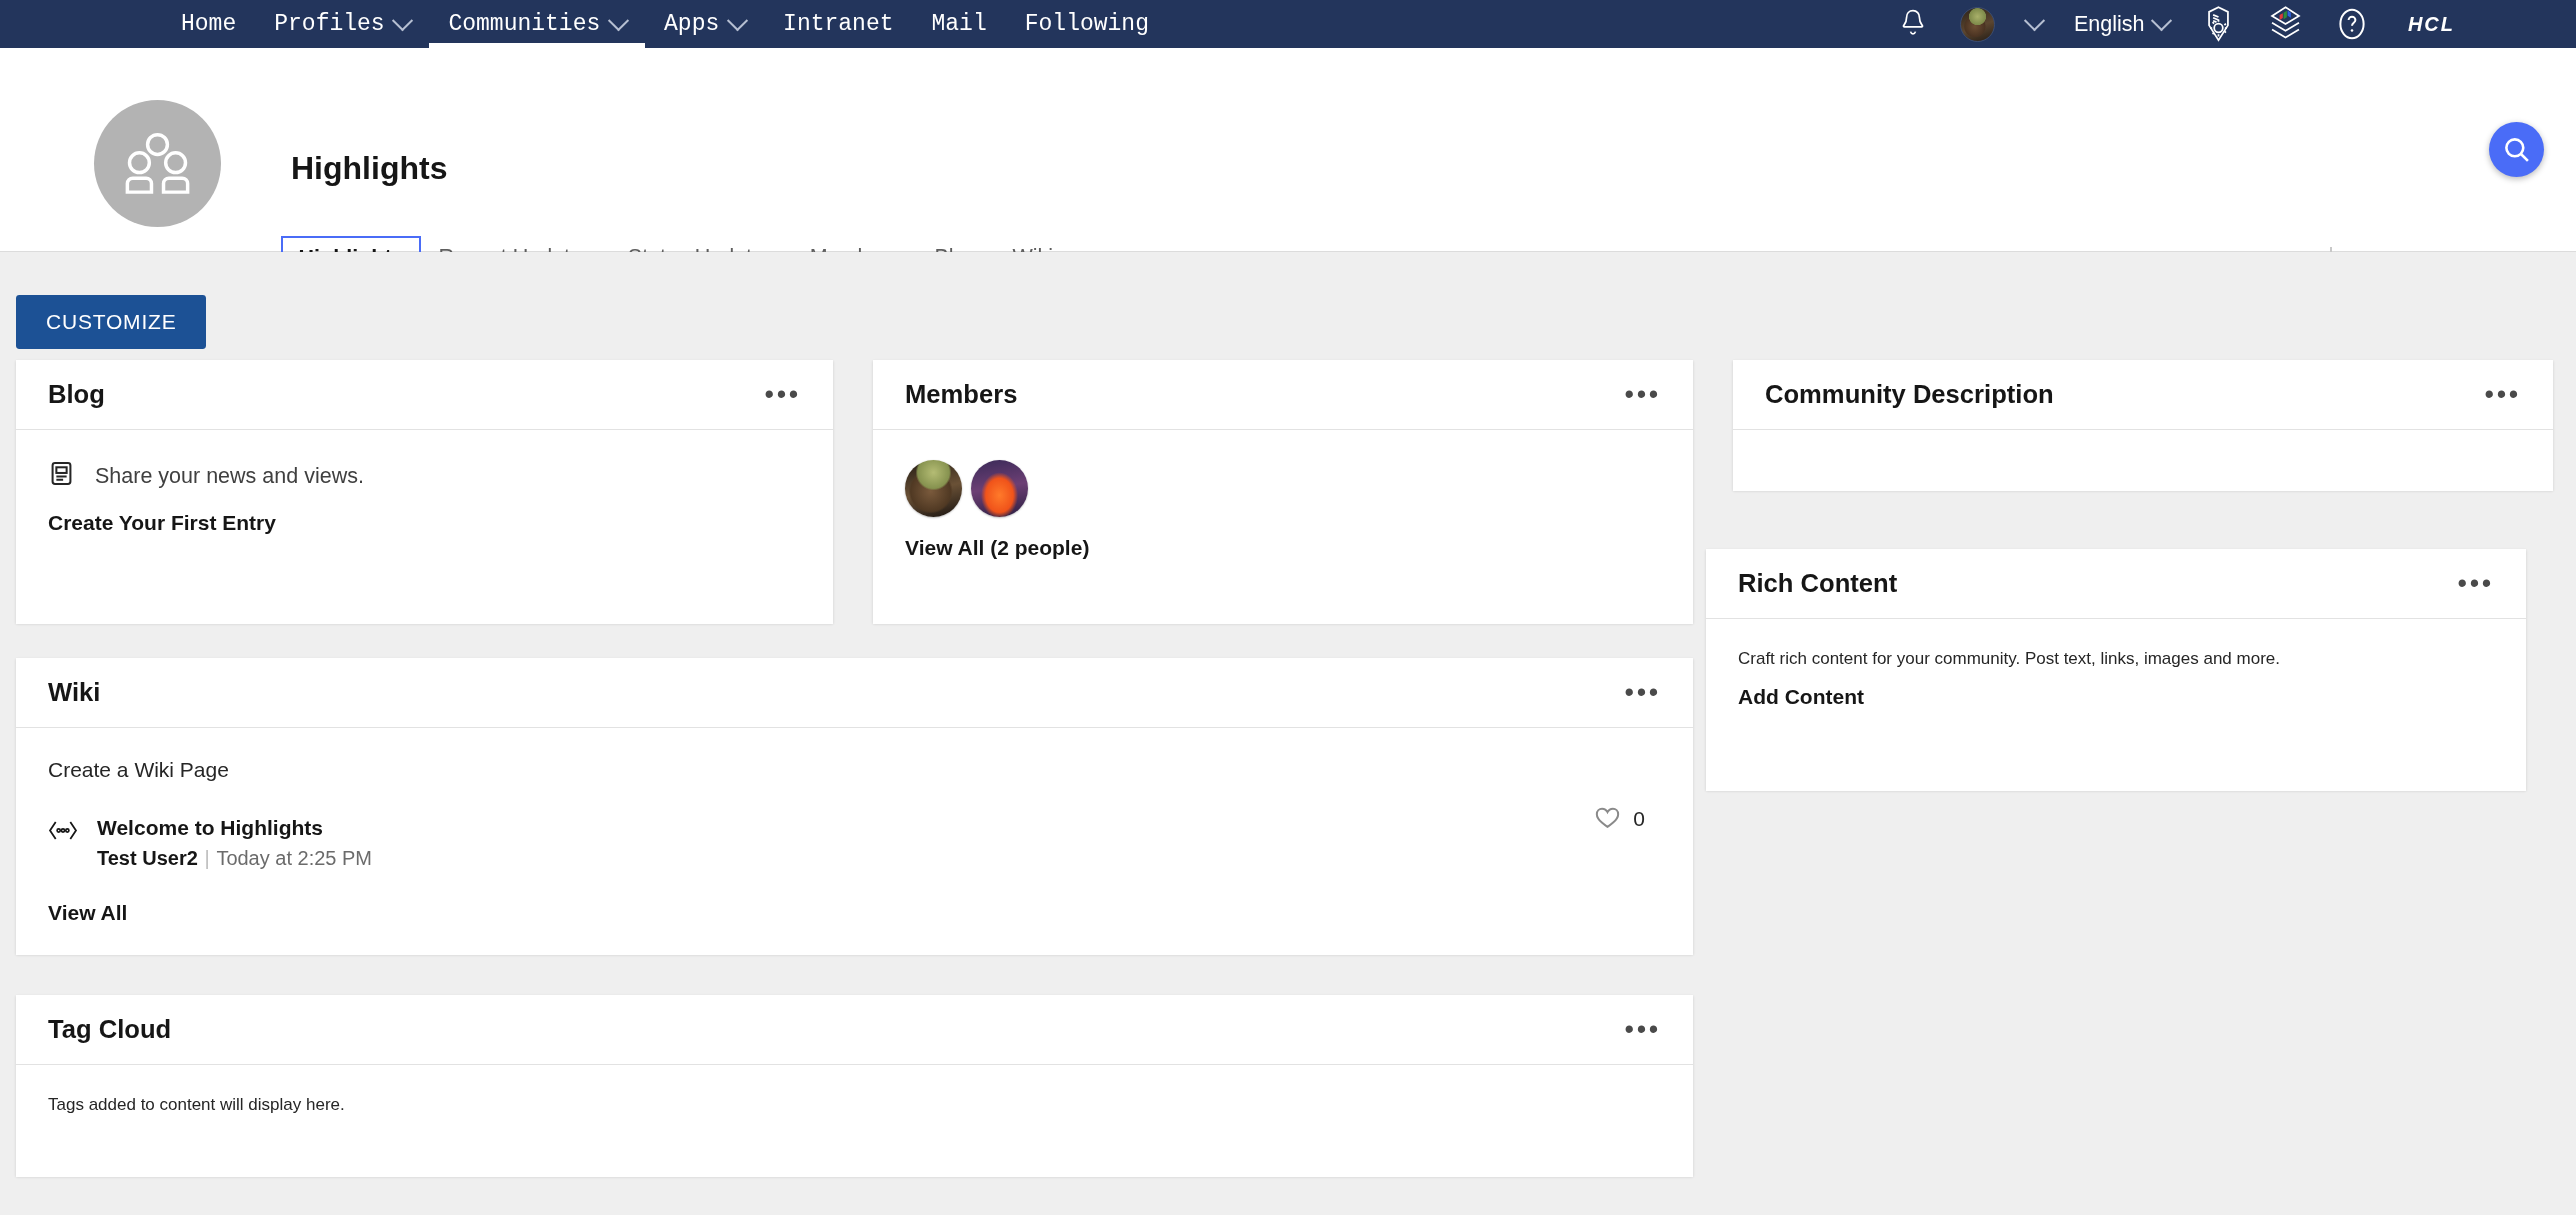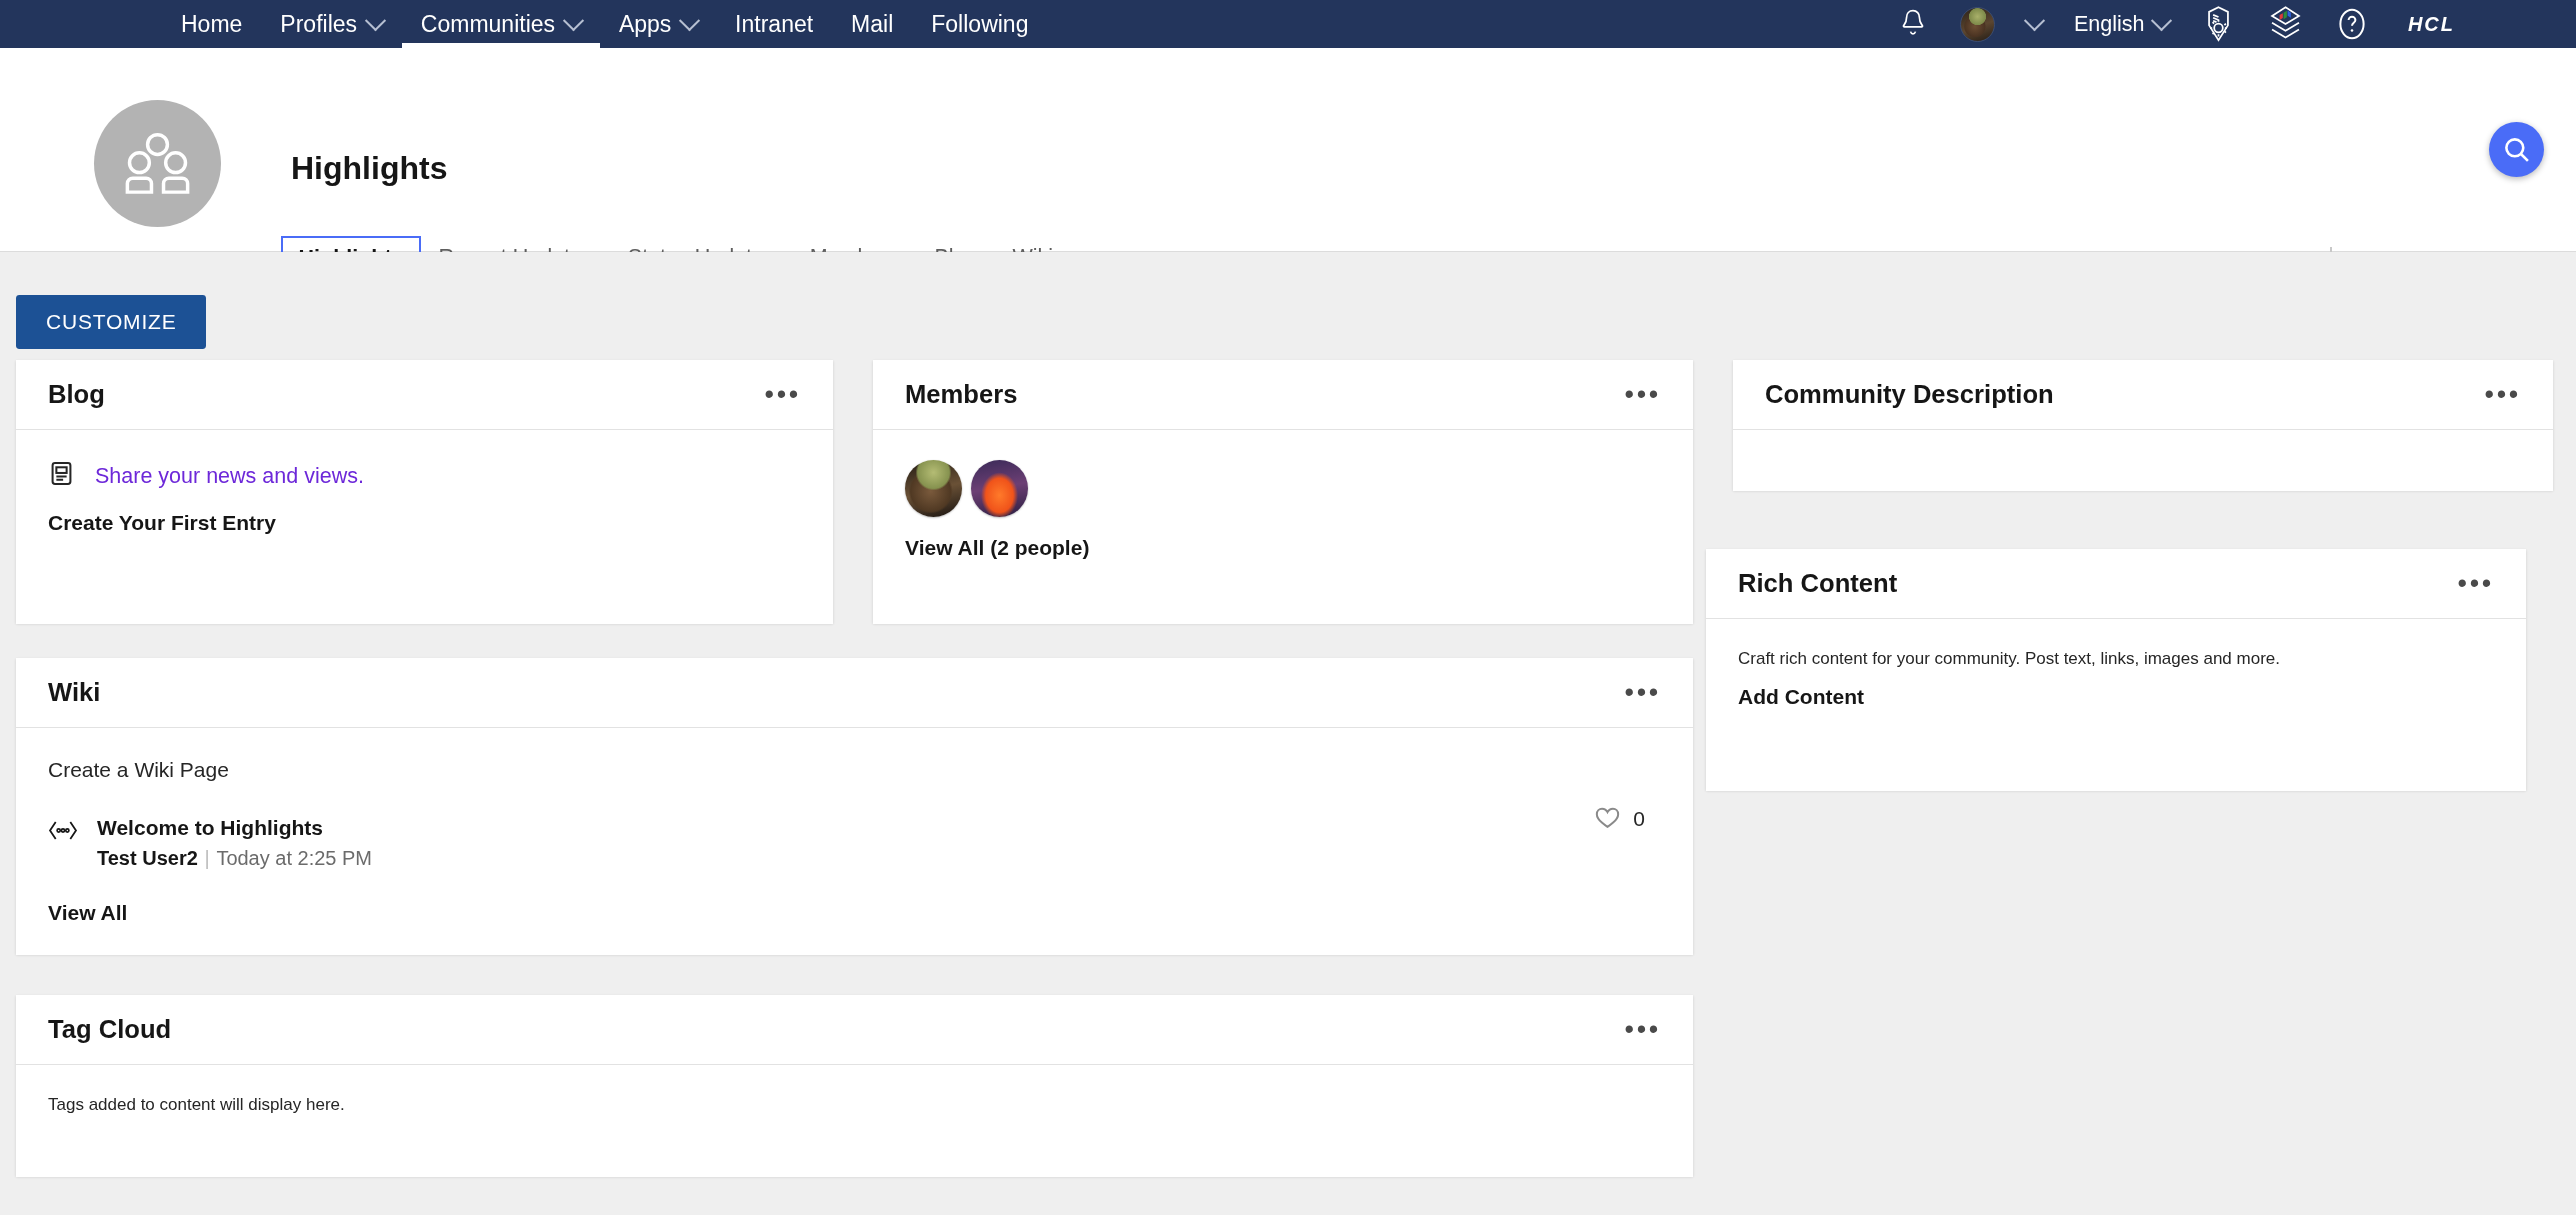--- a/index.html
+++ b/index.html
@@ -28,20 +28,21 @@
   .nav-item {
     display: flex;
     align-items: center;
     gap: 10.8px;
     padding: 0 19px;
     font-size: 23px;
     color: #ffffff;
     position: relative;
     cursor: pointer;
     white-space: nowrap;
+    font-family: Liberation Mono, monospace;
   }
   .nav-item.active::after {
     content: "";
     position: absolute;
     left: 0; right: 0; bottom: 0;
     height: 5.4px;
     background: #ffffff;
   }
   .chev {
     display: inline-block;
@@ -201,21 +202,21 @@
     cursor: pointer;
     user-select: none;
   }
   .card-body { padding: 30px 32px 32px 32px; position: relative; }
 
   .row-icon-text {
     display: flex;
     align-items: center;
     gap: 20px;
     font-size: 21.5px;
-    color: #6d28d9;
+    color: #404040;
   }
   .bold-link {
     font-size: 21px;
     font-weight: bold;
     color: #161616;
     cursor: pointer;
     display: inline-block;
   }
   .plain-link {
     font-size: 21px;

